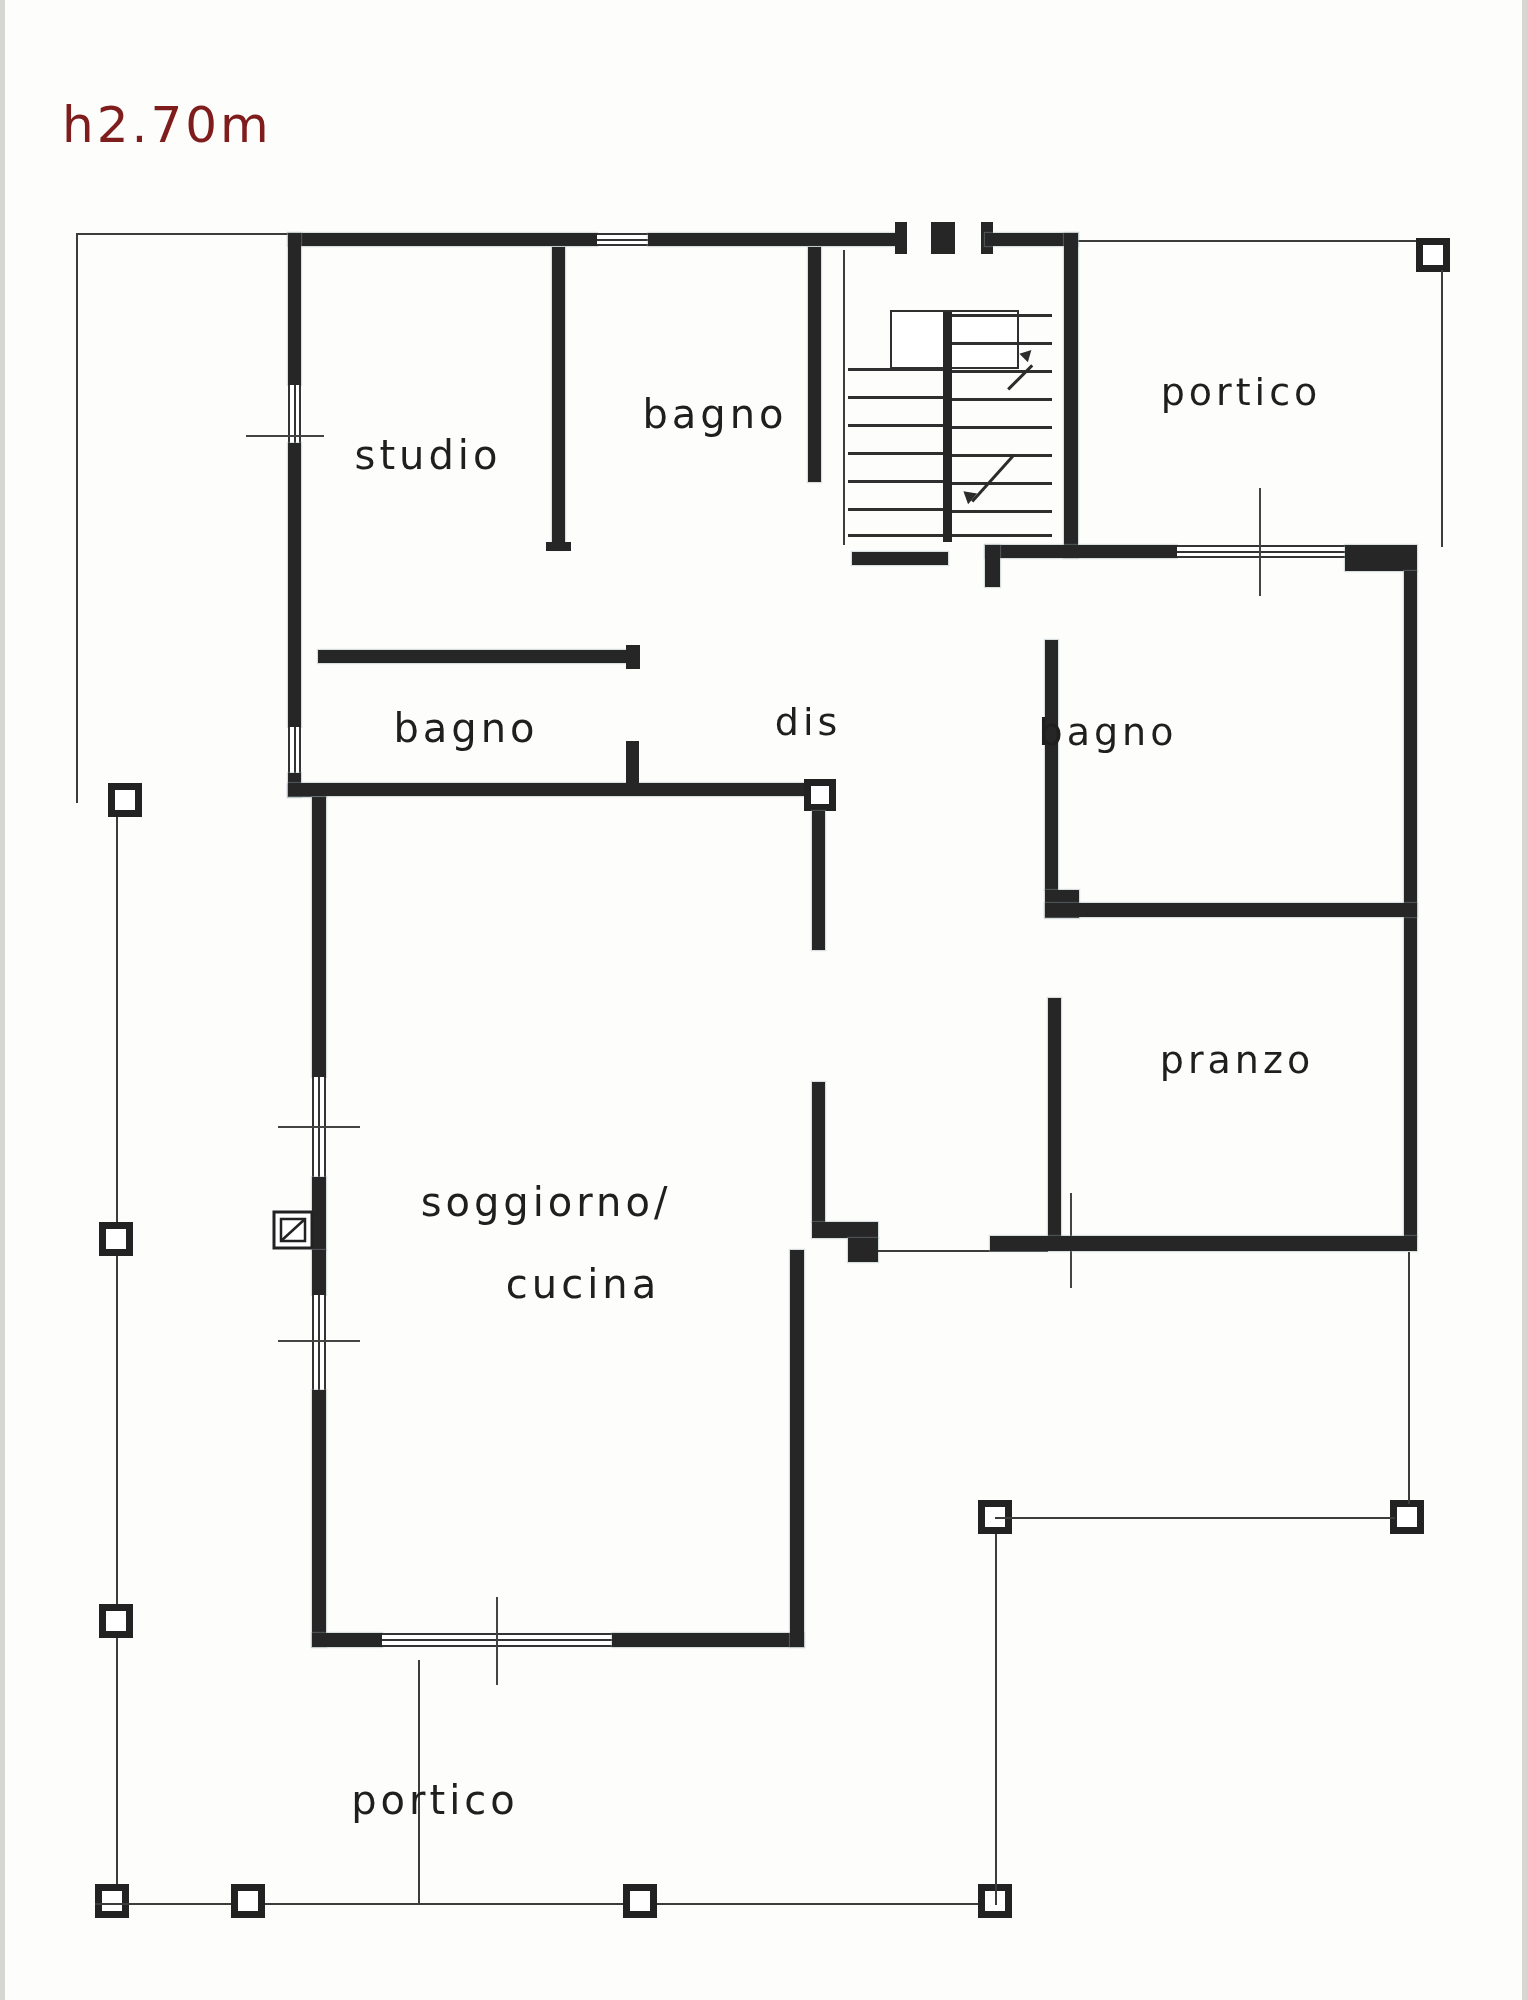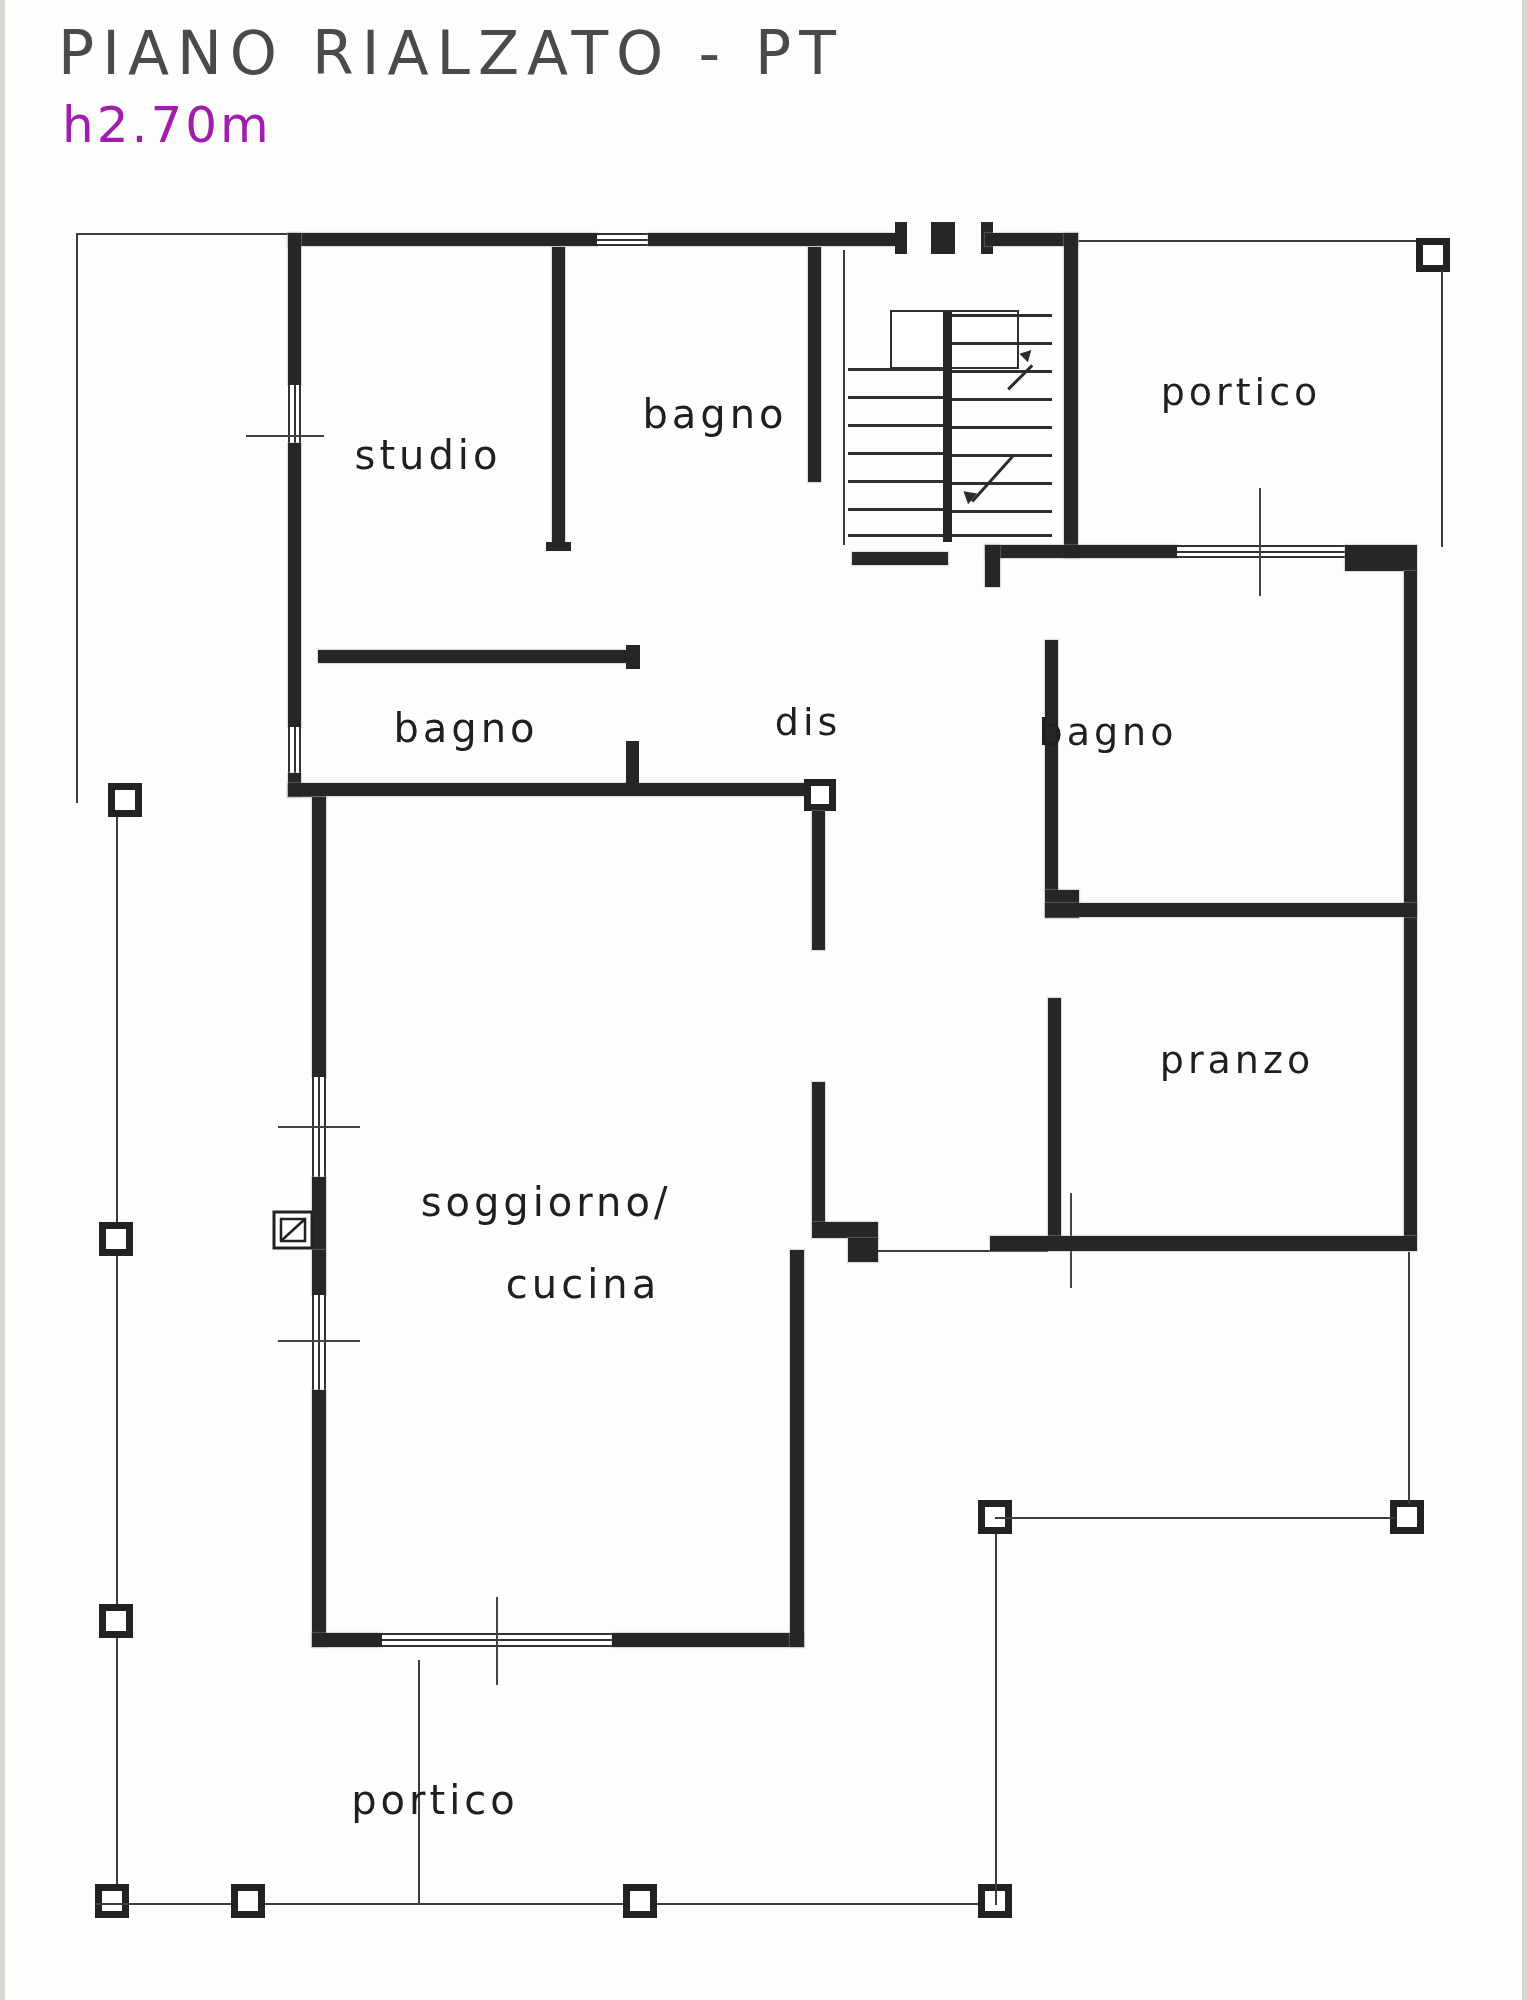--- a/index.html
+++ b/index.html
@@ -9,21 +9,21 @@
   }
   
   .scan-edge{position:absolute;background:#d6d6d2;}
   
   .title{
     position:absolute;left:58px;top:18px;font-size:60px;letter-spacing:8px;
     color:#4a4a4a;font-weight:400;white-space:nowrap;
   }
   .subtitle{
     position:absolute;left:62px;top:96px;font-size:50px;letter-spacing:3px;
-    color:#a21caf;font-weight:400;
+    color:#7f1d1d;font-weight:400;
   }
   
   .room-label{
     position:absolute;transform:translate(-50%,-50%);font-size:40px;color:#1f1f1f;
     letter-spacing:4px;white-space:nowrap;font-weight:400;
   }
   .room-label.small{font-size:38px;}
   
   .w{position:absolute;background:#262626;box-shadow:0 0 1px 1px rgba(150,165,170,.35);}
   
@@ -47,21 +47,20 @@
   .jamb{position:absolute;background:#262626;}
 </style>
 </head>
 <body>
 
 <div id="canvas">
 
   <div class="scan-edge" style="left:0;top:0;width:5px;height:2000px;"></div>
   <div class="scan-edge" style="left:1522px;top:0;width:5px;height:2000px;"></div>
 
-  <div class="title">PIANO RIALZATO - PT</div>
   <div class="subtitle">h2.70m</div>
 
   <div class="tl" style="left:76px;top:233px;width:212px;height:2px;"></div>
   <div class="tl" style="left:76px;top:233px;width:2px;height:570px;"></div>
   <div class="col" style="left:108px;top:783px;"></div>
   <div class="tl" style="left:116px;top:817px;width:2px;height:1076px;"></div>
   <div class="col" style="left:99px;top:1222px;"></div>
   <div class="col" style="left:99px;top:1604px;"></div>
   <div class="col" style="left:95px;top:1884px;"></div>
   <div class="tl" style="left:95px;top:1903px;width:917px;height:2px;"></div>

